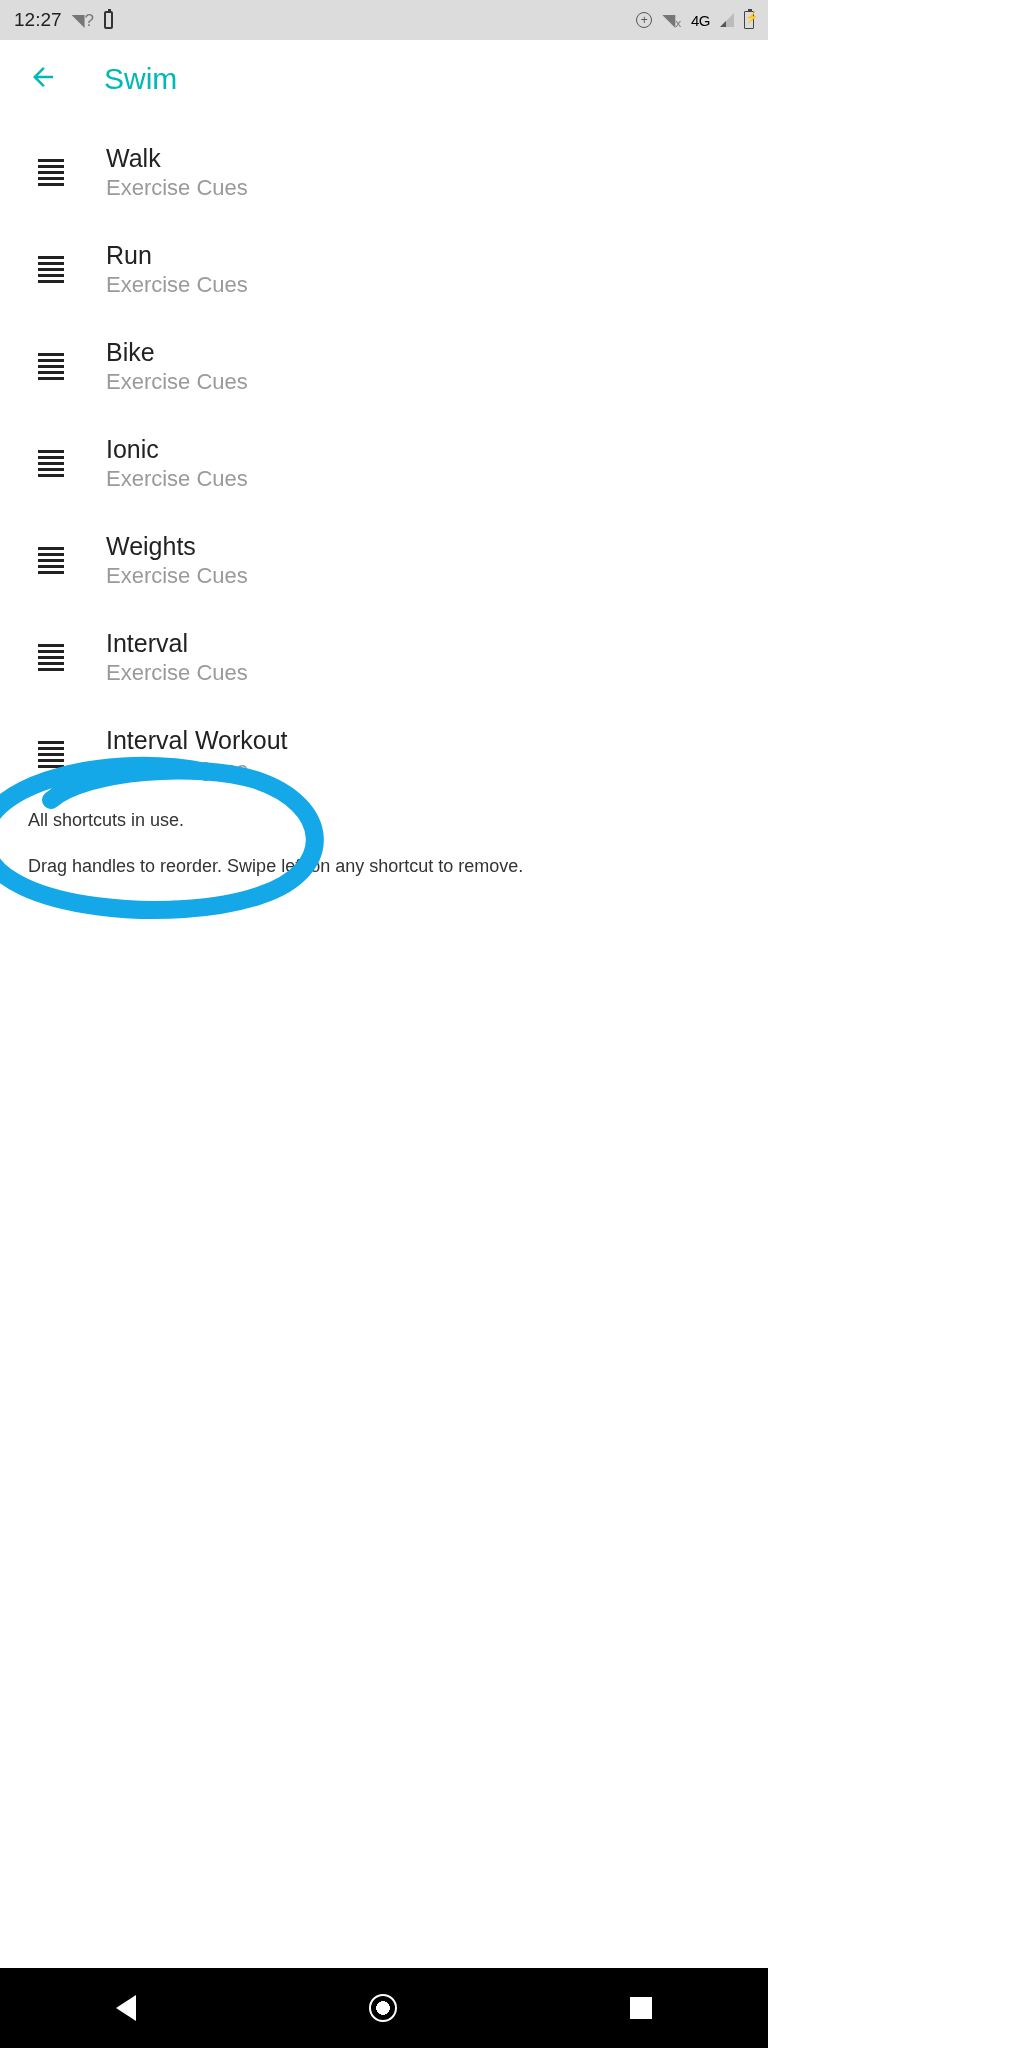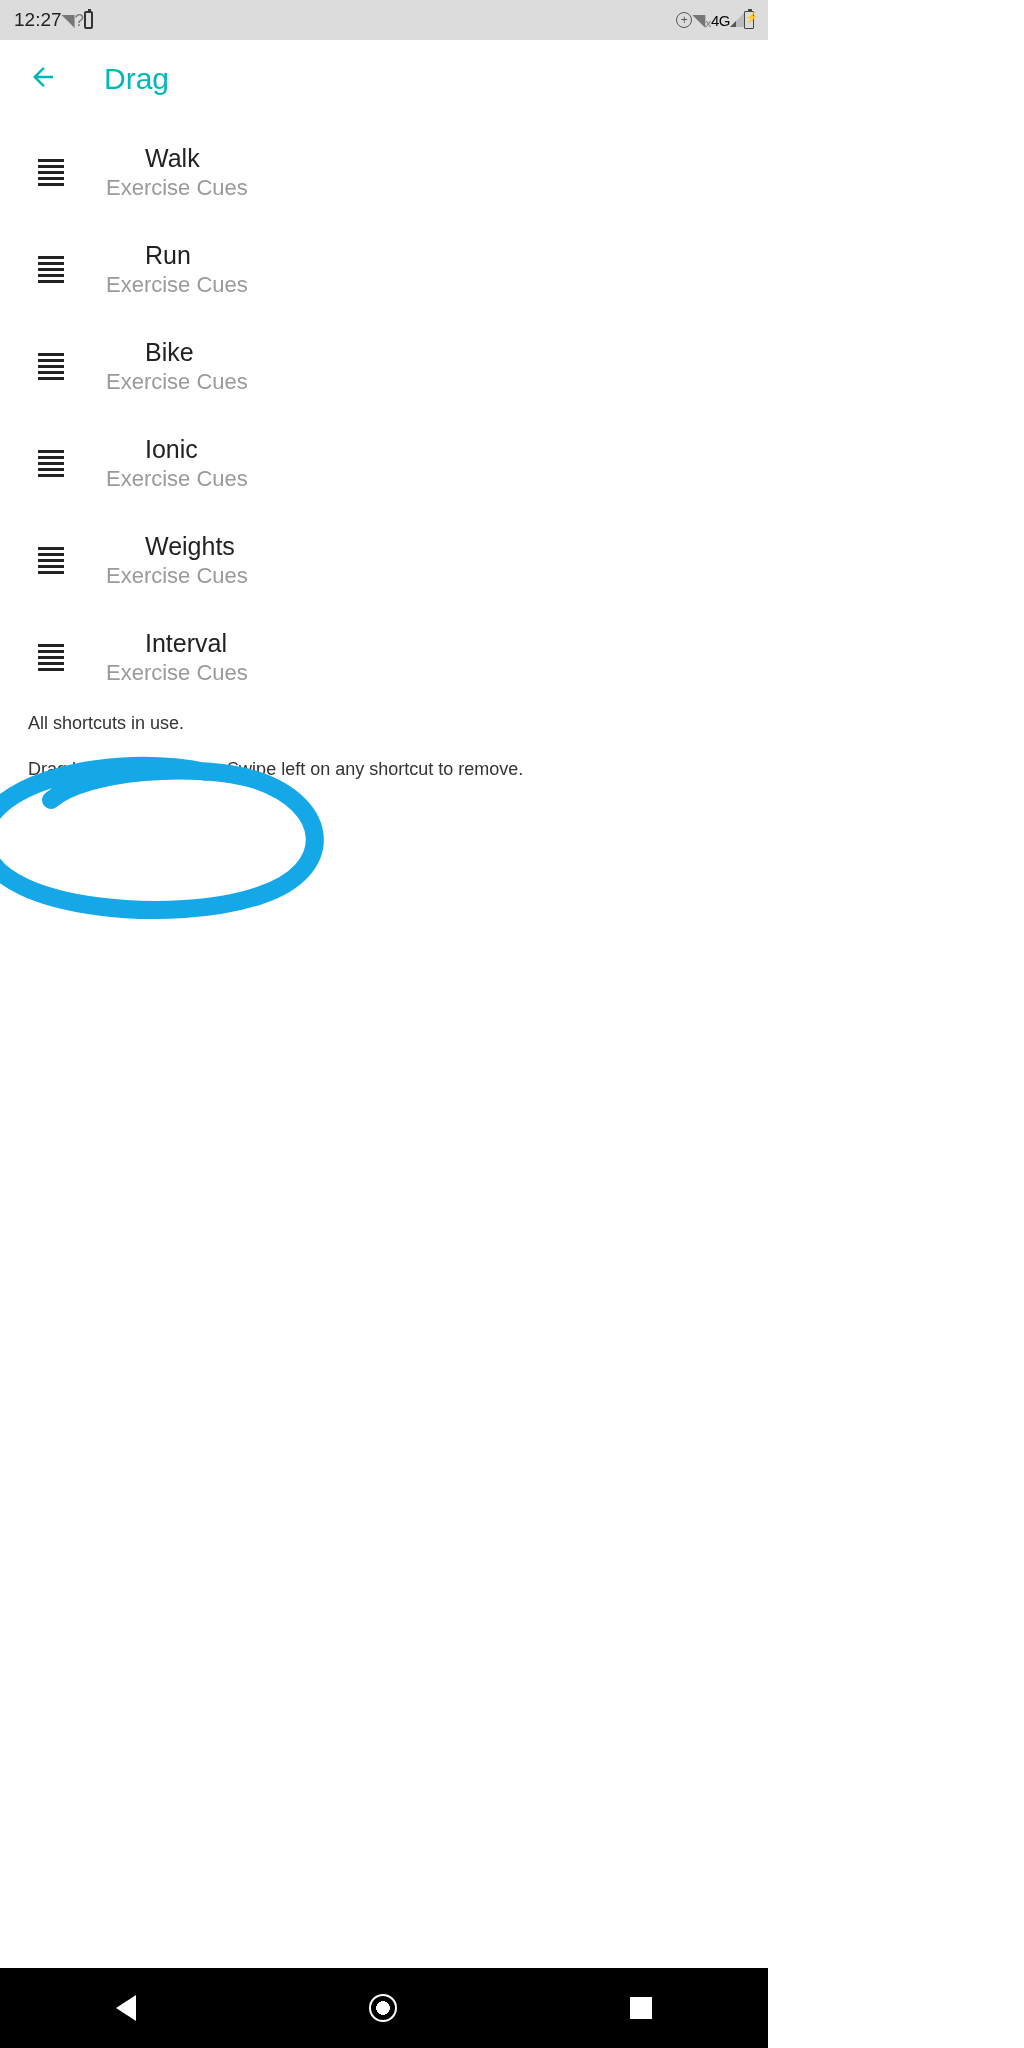--- a/index.html
+++ b/index.html
@@ -1,21 +1,21 @@
 <!DOCTYPE html>
 <html><head>
 <meta charset="utf-8">
 <style>
   * { box-sizing: border-box; margin: 0; padding: 0; }
   html, body { width: 768px; height: 1536px; font-family: -apple-system, Helvetica, Arial, sans-serif; background:#fff; }
   .statusbar {
     height: 40px; background:#dcdcdc; display:flex; align-items:center;
     justify-content:space-between; padding:0 14px; font-size:18px; color:#333;
   }
-  .statusbar .left, .statusbar .right { display:flex; align-items:center; gap:0; }
+  .statusbar .left, .statusbar .right { display:flex; align-items:center; gap:10px; }
   .statusbar .clock { font-weight:500; font-size:19px; color:#222; }
   .wifi-q { font-size:17px; opacity:.6; }
   .phone-ic { width:9px; height:18px; border:2px solid #333; border-radius:2px; position:relative; }
   .phone-ic::after { content:""; position:absolute; top:-4px; left:2px; width:3px; height:2px; background:#333; }
   .plus-circ { width:16px; height:16px; border:1.5px solid #555; border-radius:50%; display:flex; align-items:center; justify-content:center; font-size:12px; color:#555; line-height:1;}
   .sig4g { font-size:15px; color:#000000; letter-spacing:-.5px;}
   .sigtri { width:0; height:0; border-left:14px solid transparent; border-bottom:14px solid #bbb; position:relative;}
   .sigtri::after{content:"";position:absolute;left:-14px;bottom:-14px;width:0;height:0;border-left:6px solid transparent;border-bottom:6px solid #555;}
   .batt { width:10px; height:18px; border:1.5px solid #444; border-radius:1px; position:relative; display:flex; align-items:flex-end;}
   .batt::before{content:"";position:absolute;top:-3px;left:3px;width:4px;height:2px;background:#444;}
@@ -30,21 +30,21 @@
   .row {
     display:flex; align-items:center; gap:42px; padding:20px 28px 20px 38px;
     position:relative;
   }
   .drag-handle {
     display:flex; flex-direction:column; gap:3px;
   }
   .drag-handle span {
     display:block; width:26px; height:3px; background:#222;
   }
-  .row-text .name { font-size:25px; color:#222; font-weight:400;margin-left:39px; }
+  .row-text .name { font-size:25px; color:#222; font-weight:400; }
   .row-text .sub  { font-size:22px; color:#9a9a9a; margin-top:2px; }
   .footer-text { padding:4px 28px 0 28px; font-size:18px; color:#333; line-height:1.55;}
   .footer-text p { margin-bottom:18px; }
   .circle-annot {
     position:absolute; pointer-events:none; left:-24px; top:636px;
     width:370px; height:160px;
   }
   .circle-annot svg { width:100%; height:100%; overflow:visible; }
   .navbar {
     position:absolute; left:0; bottom:0; width:768px; height:80px; background:#000;
@@ -76,21 +76,21 @@
   </div>
 </div>
 
 <div class="content">
   <div class="header">
     <div class="back-arrow">
       <svg viewBox="0 0 24 24">
         <path d="M20 11H7.8l5.6-5.6L12 4l-8 8 8 8 1.4-1.4L7.8 13H20z" fill="#00b8b8"></path>
       </svg>
     </div>
-    <div class="title">Drag</div>
+    <div class="title">Swim</div>
   </div>
 
   <div class="list-wrap">
     <div class="list">
 
       <div class="row">
         <div class="drag-handle">
             <span></span>
             <span></span>
             <span></span>
@@ -166,20 +166,33 @@
             <span></span>
             <span></span>
             <span></span>
           </div>
         <div class="row-text">
           <div class="name">Interval</div>
           <div class="sub">Exercise Cues</div>
         </div>
       </div>
 
+      <div class="row">
+        <div class="drag-handle">
+            <span></span>
+            <span></span>
+            <span></span>
+            <span></span>
+            <span></span>
+          </div>
+        <div class="row-text">
+          <div class="name">Interval Workout</div>
+          <div class="sub">Exercise Cues</div>
+        </div>
+      </div>
 
     </div>
 
     <div class="circle-annot">
       <svg viewBox="0 0 370 160">
         <path d="M 230 12
                  C 120 -10, -10 30, 10 90
                  C 25 150, 200 165, 285 135
                  C 360 110, 355 45, 280 20
                  C 220 2, 110 10, 75 40" fill="none" stroke="#14a8e8" stroke-width="18" stroke-linecap="round"></path>

